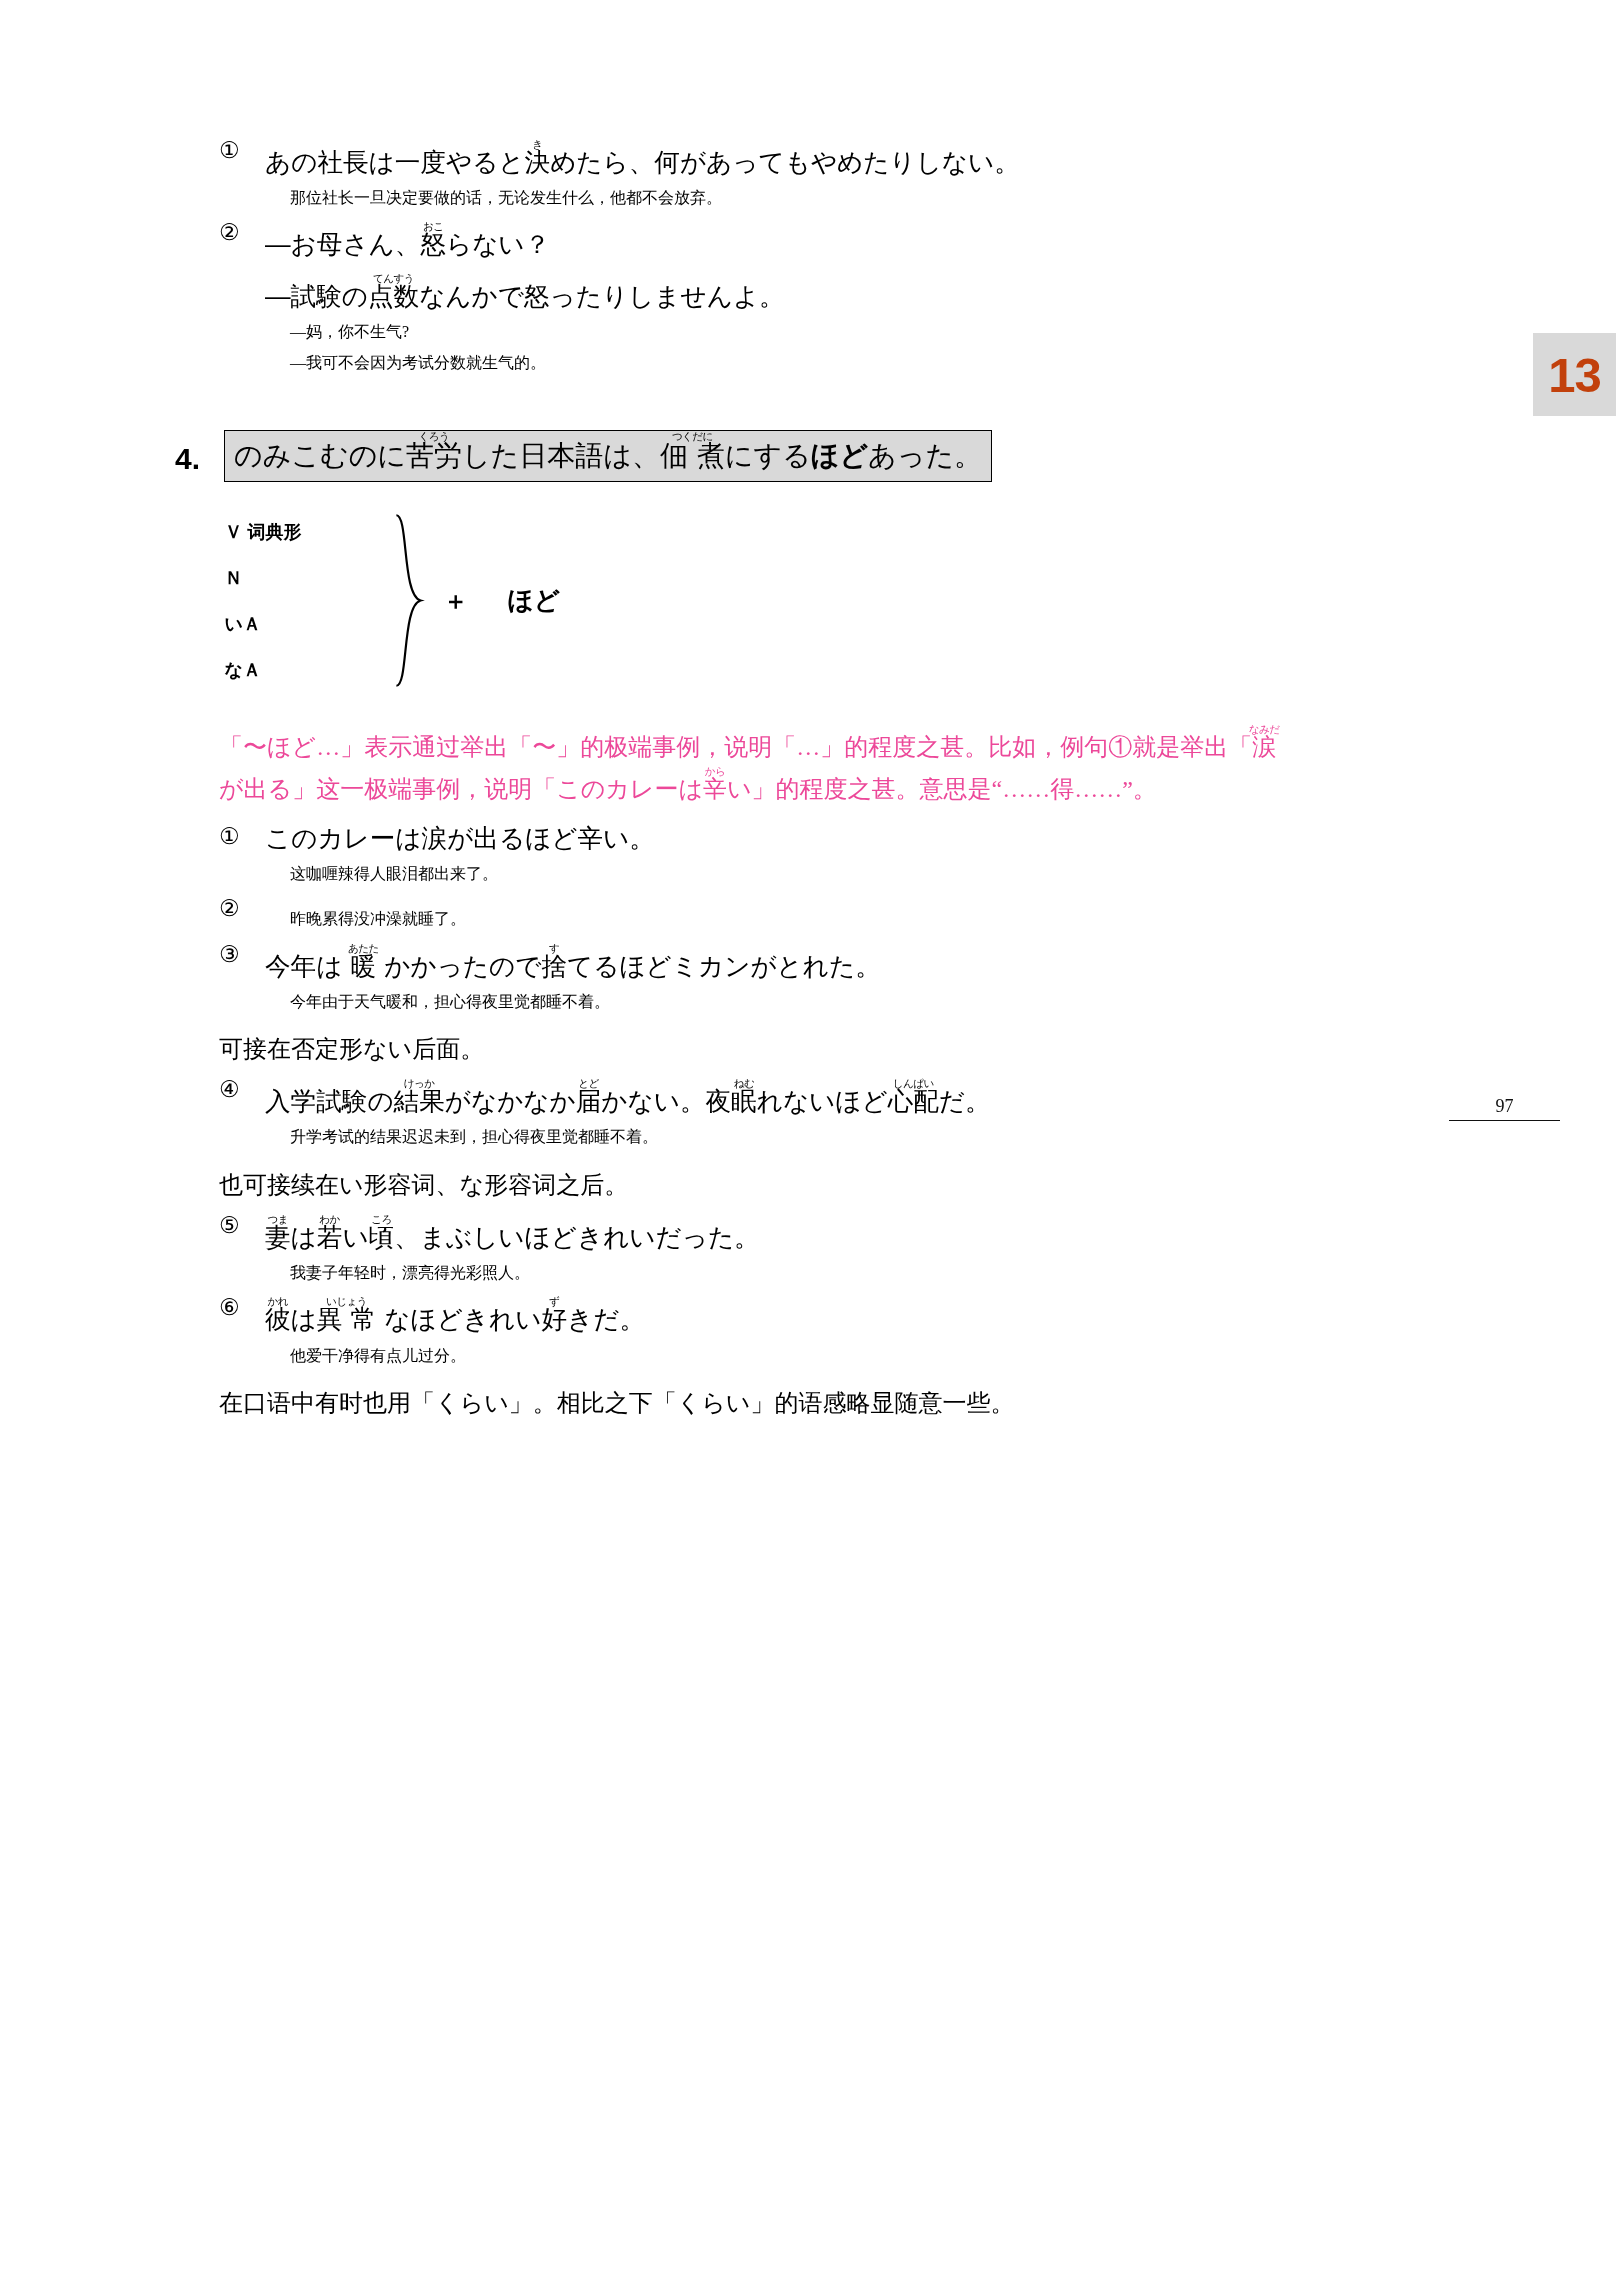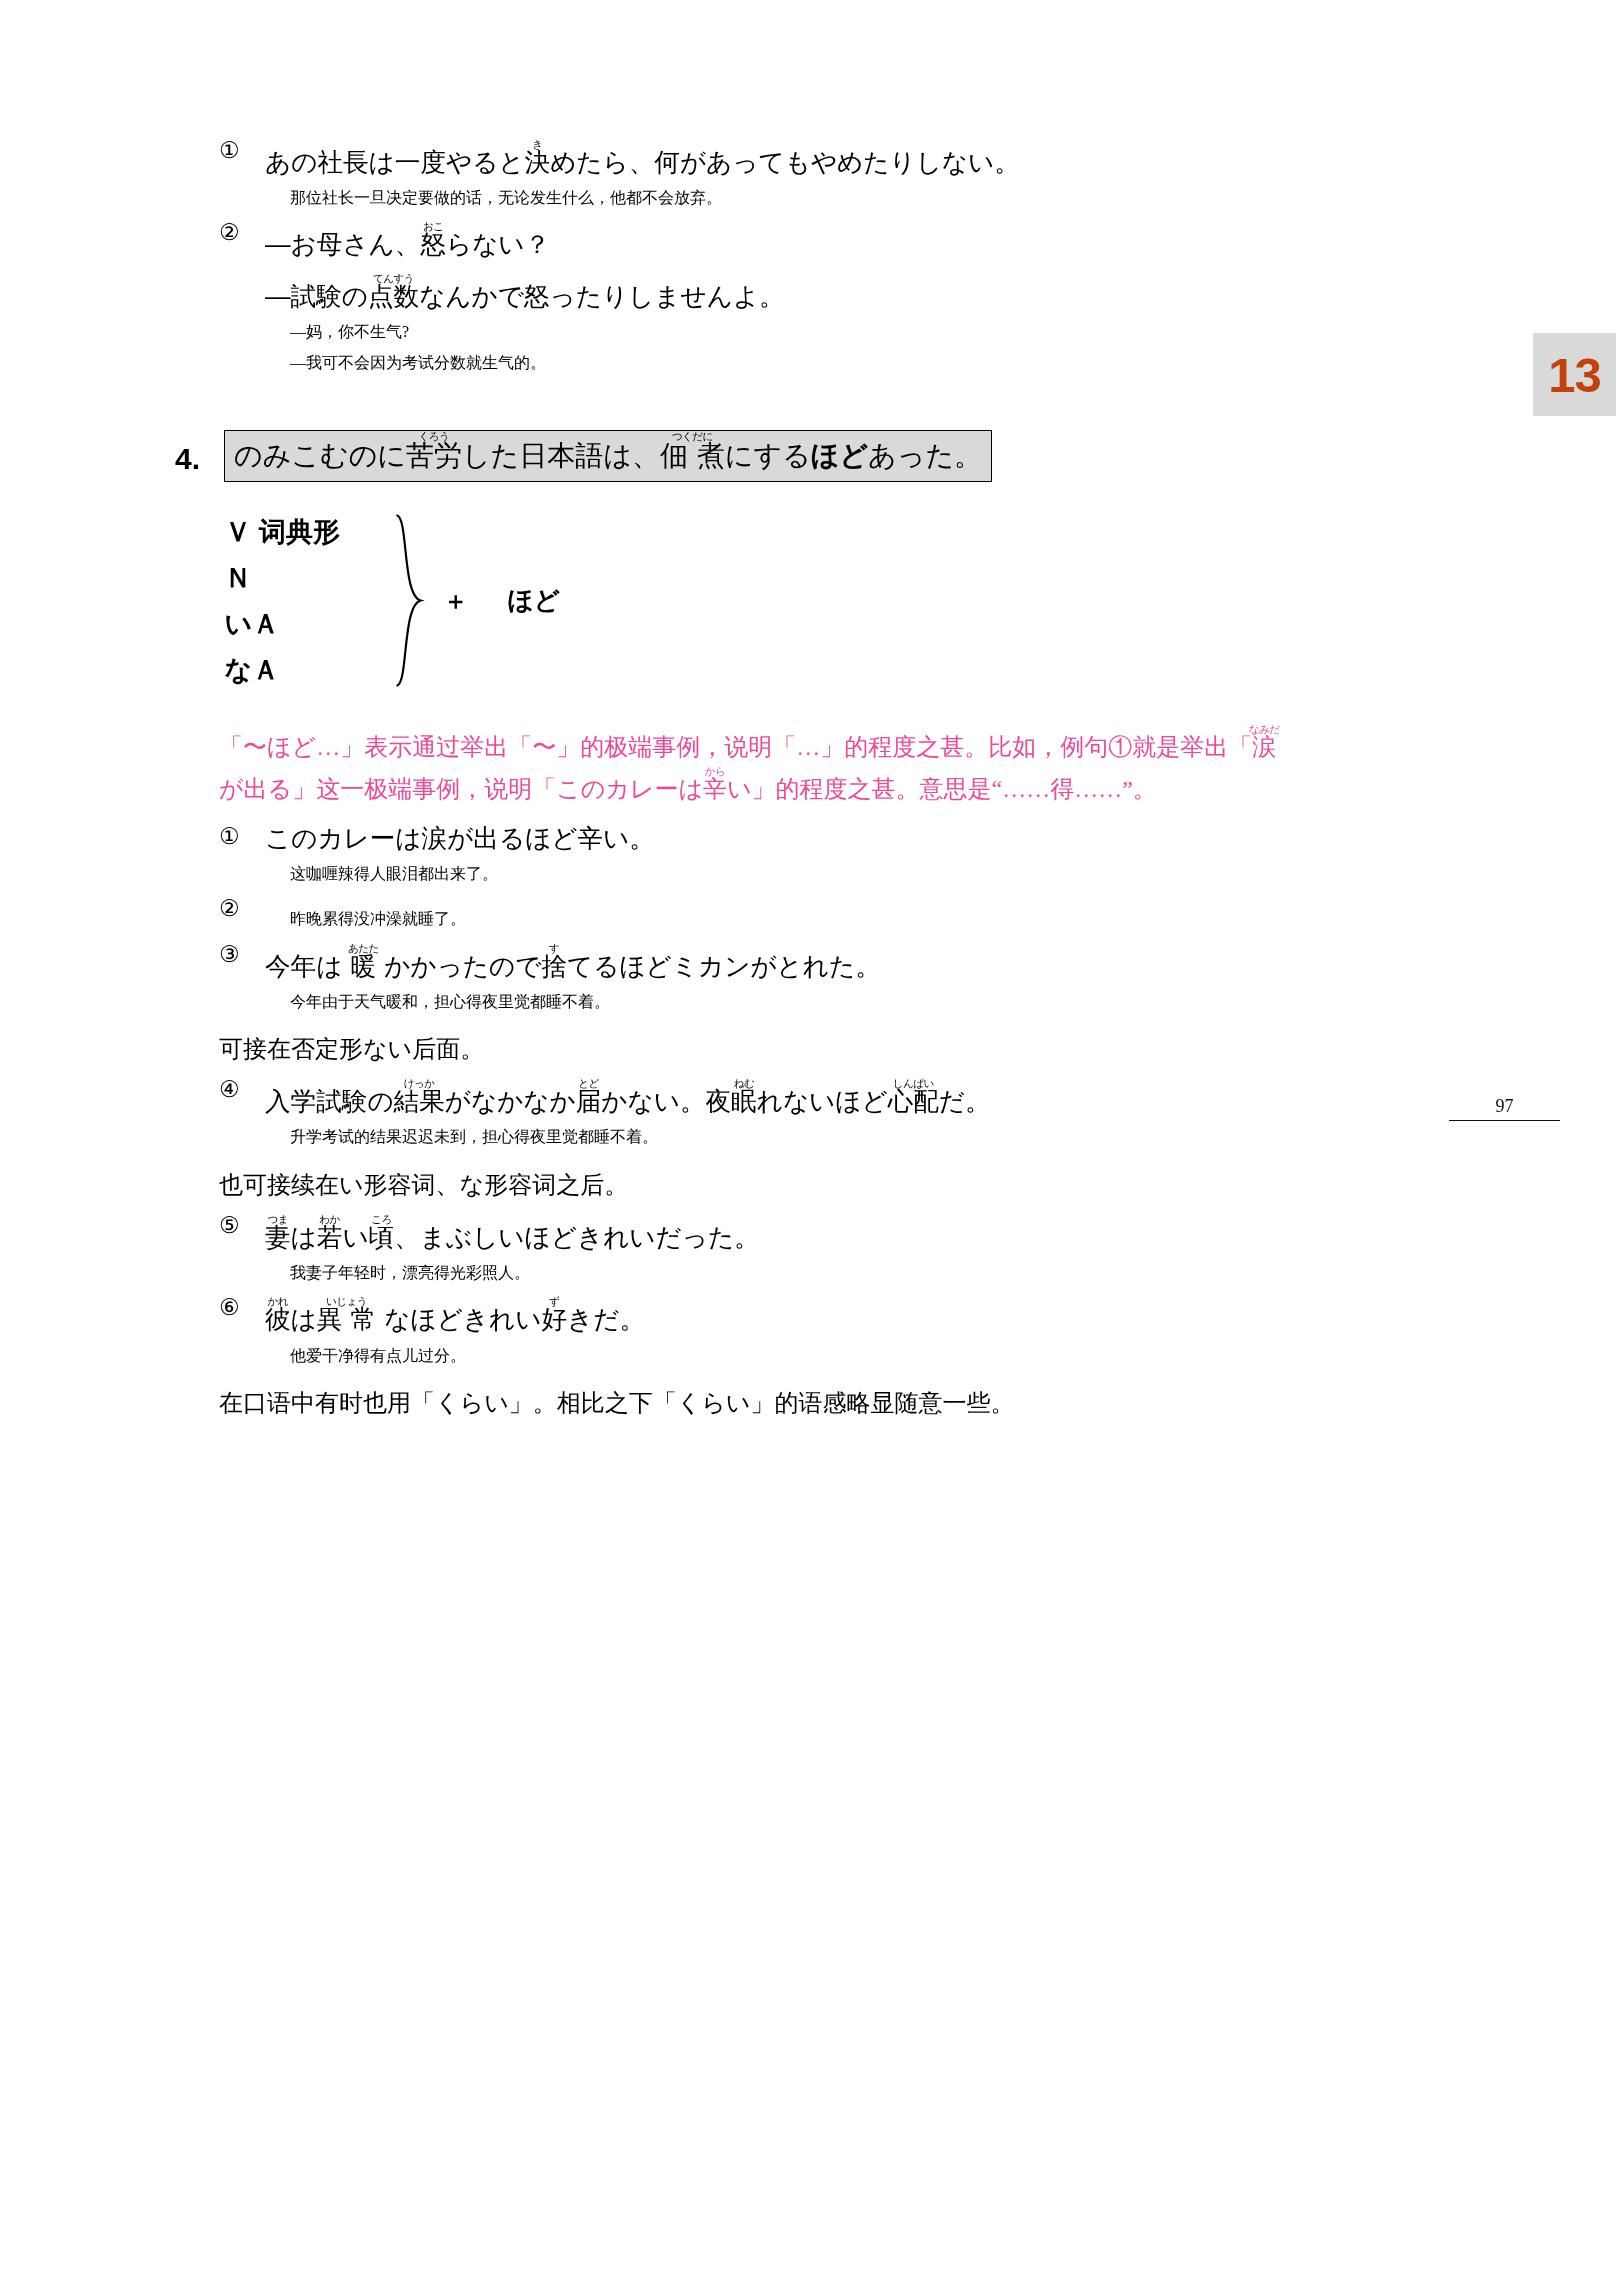--- a/index.html
+++ b/index.html
@@ -153,21 +153,21 @@
   }
   .pattern .col {
     position: absolute;
     left: 0;
     top: 0;
     width: 167px;
   }
   .pattern .pat-item {
     font-family: "Liberation Sans", "DejaVu Sans", sans-serif;
     font-weight: bold;
-    font-size: 27px;
+    font-size: 18px;
     height: 46px;
     line-height: 46px;
     white-space: nowrap;
   }
   .pattern .brace {
     position: absolute;
     left: 167px;
     top: 3.3px;
     width: 33px;
     height: 177px;

